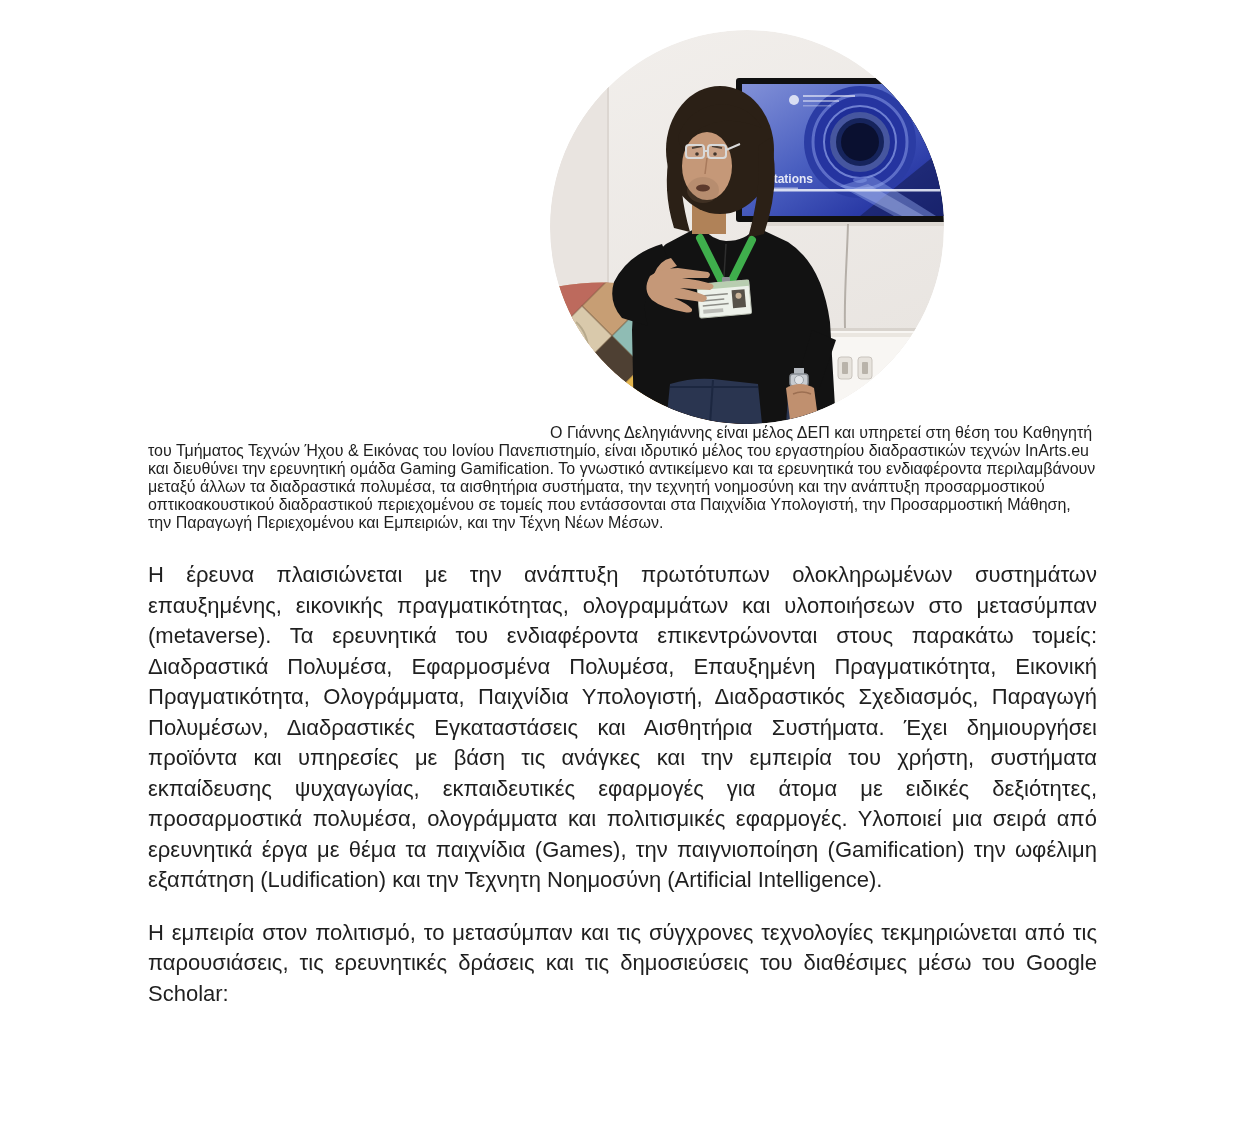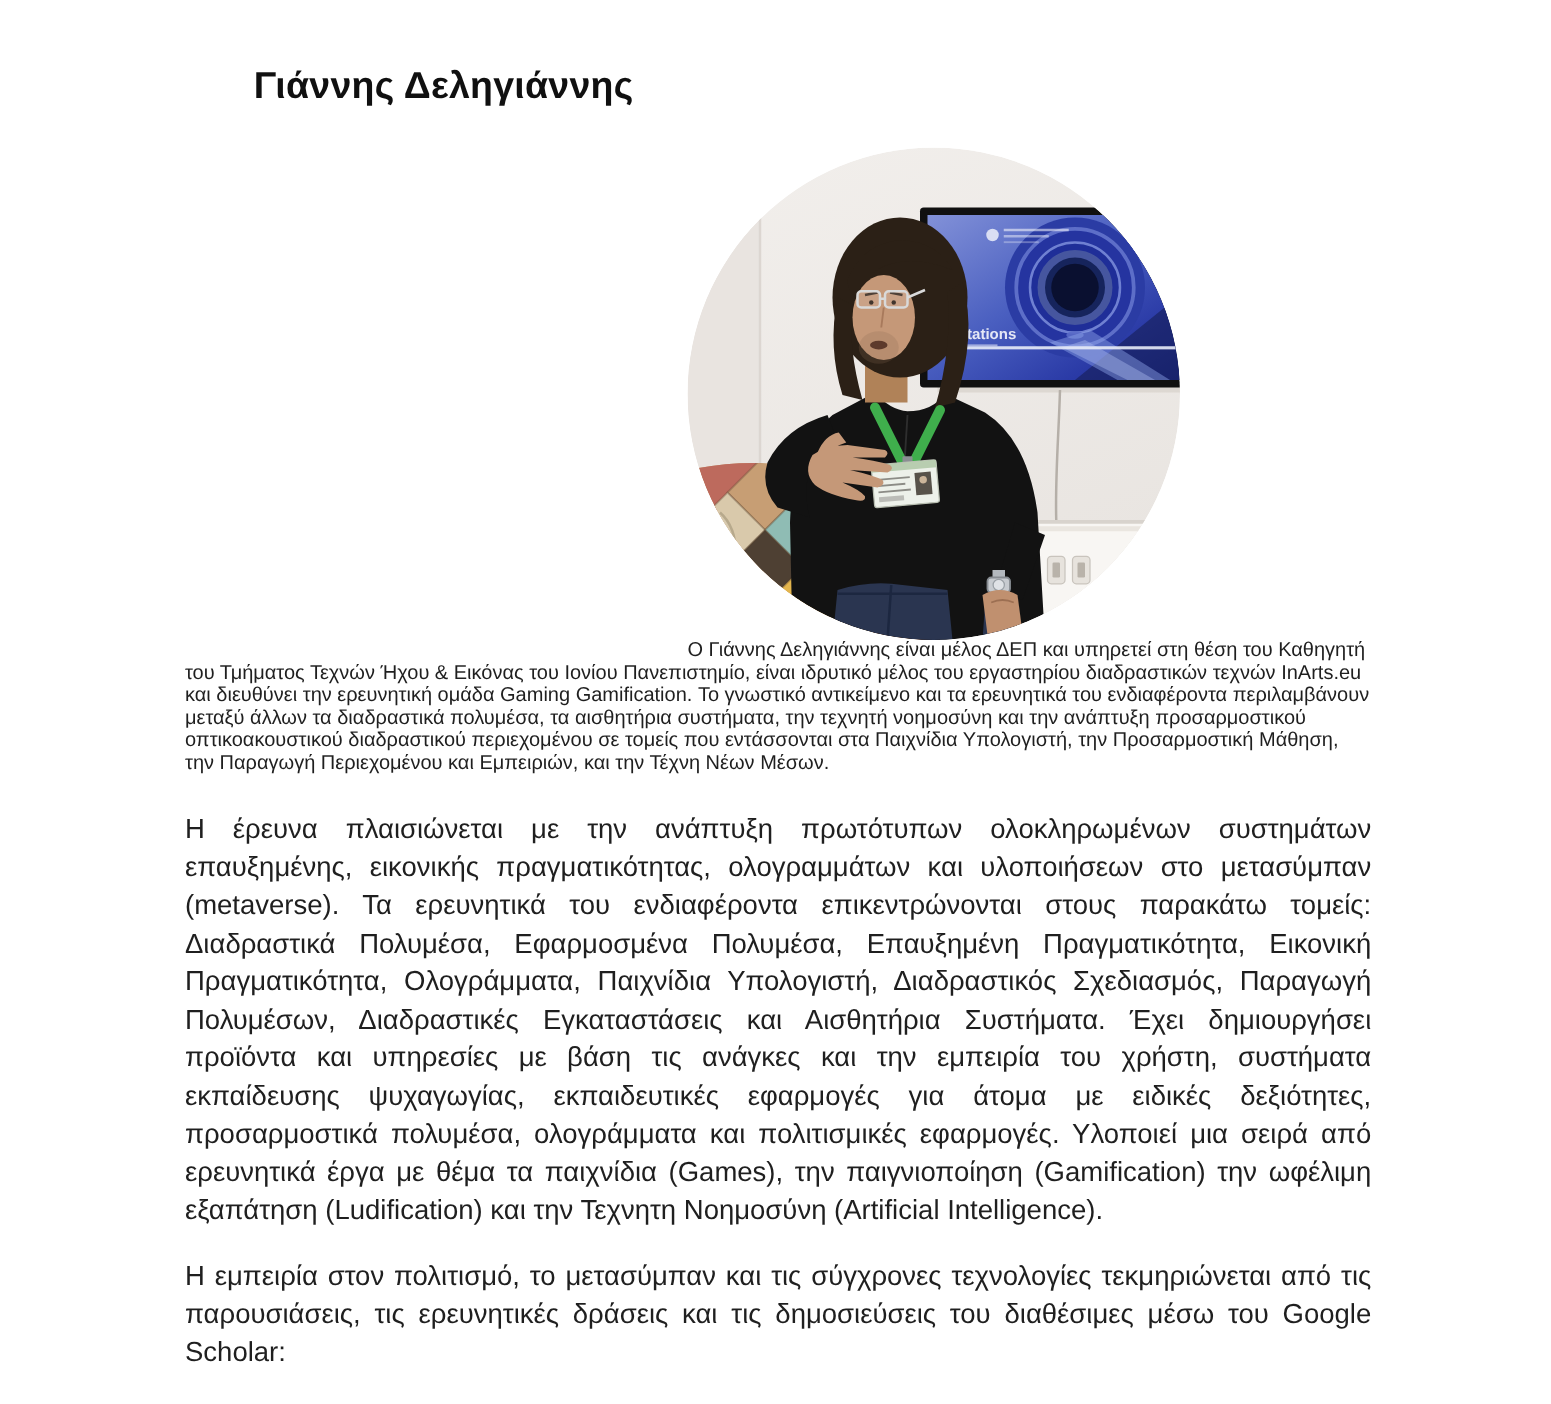--- a/index.html
+++ b/index.html
@@ -49,21 +49,20 @@
     display:block;
   }
   .portrait svg{display:block;}
 </style>
 </head>
 <body>
 
 <div class="page">
   <div class="content">
 
-    <h1 class="doc-title">Γιάννης Δεληγιάννης</h1>
 
     <p class="para para-1">
       <span class="photo-float">
         </span>
       </p><figure class="portrait">
           <svg width="394" height="394" viewBox="0 0 394 394" xmlns="http://www.w3.org/2000/svg">
             <defs>
               <clipPath id="pc">
               <circle cx="197" cy="197" r="197"></circle>
             </clipPath>

